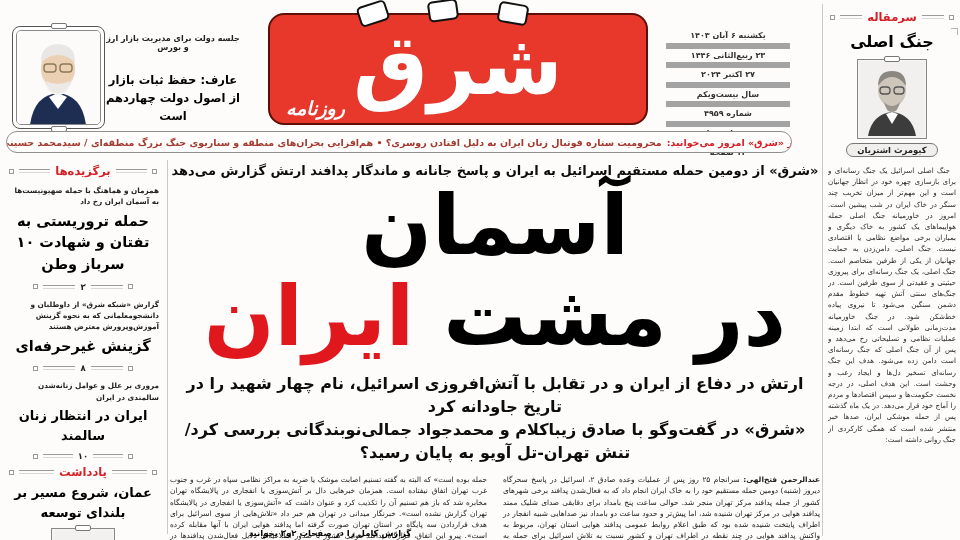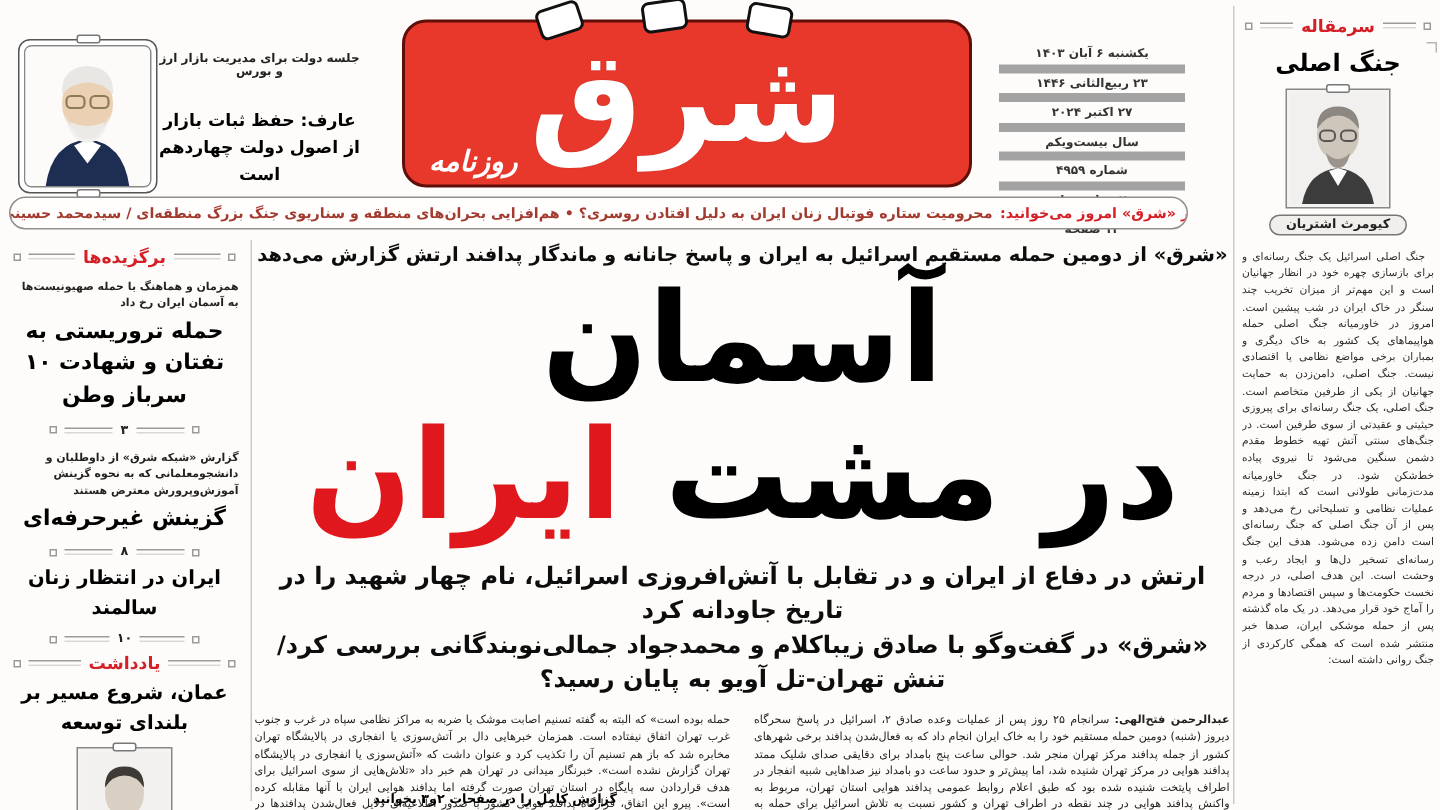--- a/index.html
+++ b/index.html
@@ -183,20 +183,21 @@
       <div class="pagemark">
         <span class="cap"></span>
           <span class="ln"></span>
         <b>۸</b>
         <span class="ln"></span>
           <span class="cap"></span>
       </div>
     </div>
 
     <div>
+      <div class="sb-kicker">مروری بر علل و عوامل زنانه‌شدن سالمندی در ایران</div>
       <div class="sb-title sm">ایران در انتظار زنان سالمند</div>
       <div class="pagemark">
         <span class="cap"></span>
           <span class="ln"></span>
         <b>۱۰</b>
         <span class="ln"></span>
           <span class="cap"></span>
       </div>
     </div>
 

